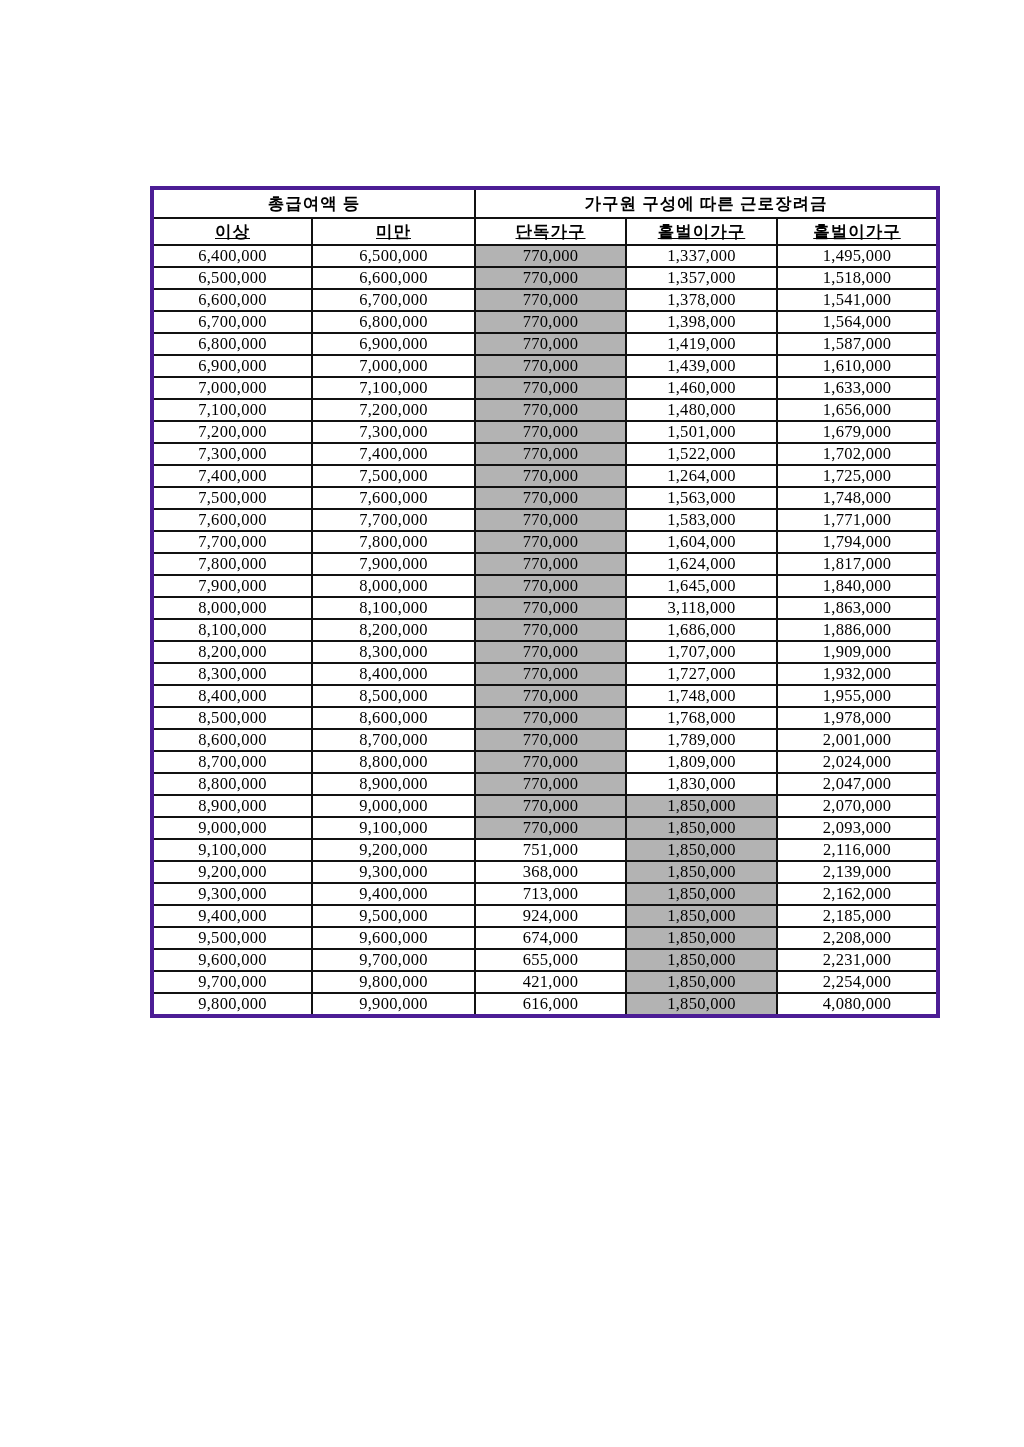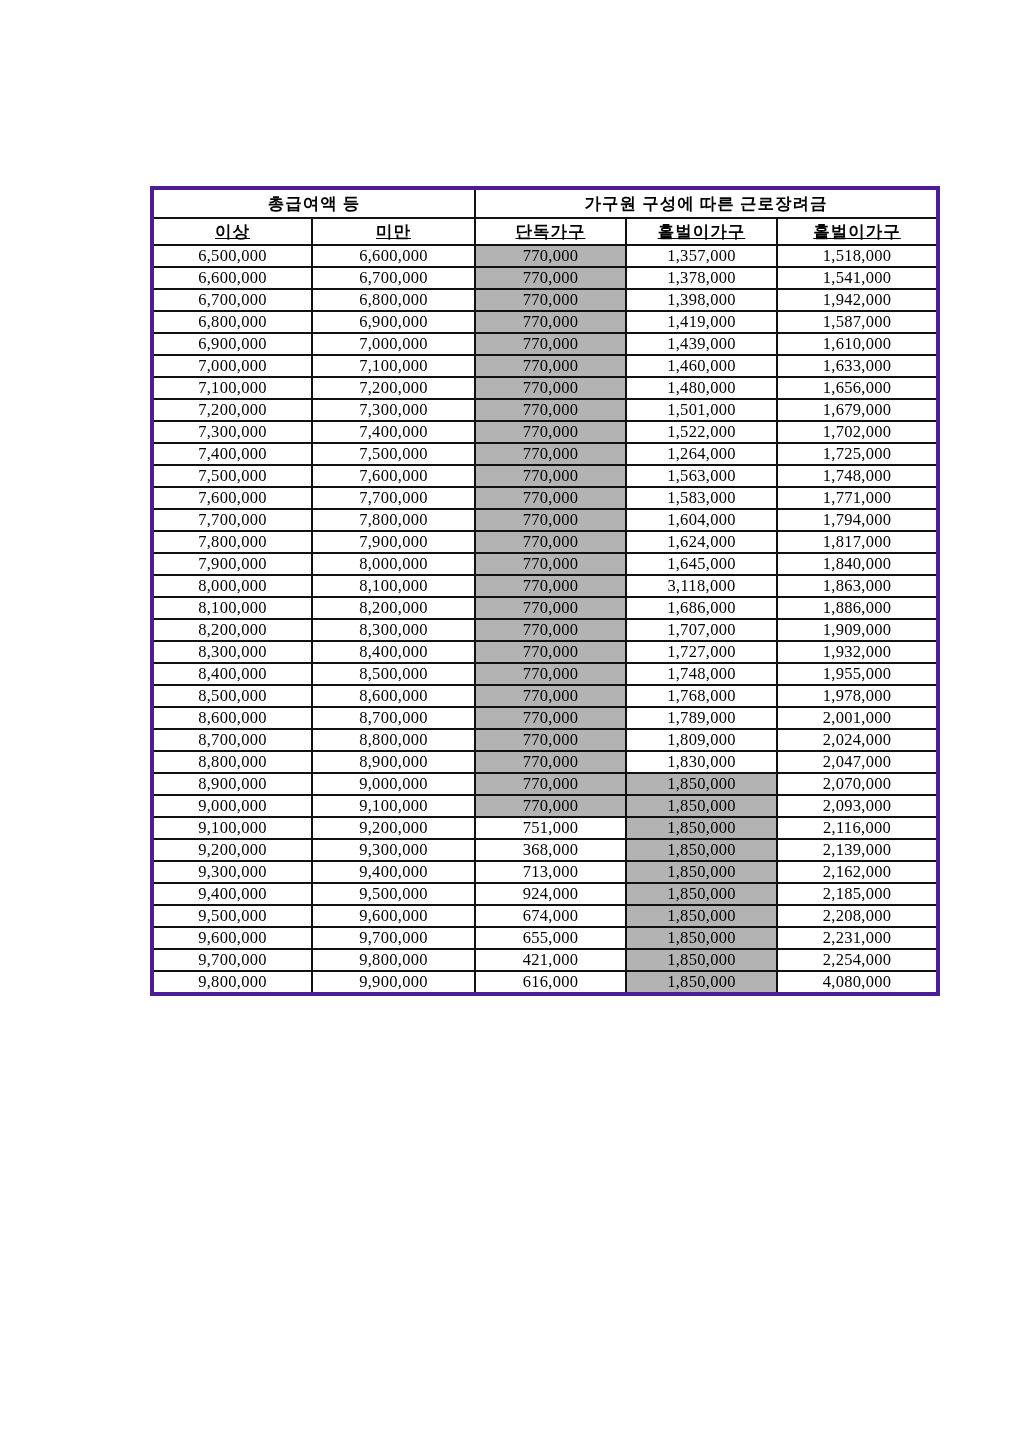--- a/index.html
+++ b/index.html
@@ -67,20 +67,27 @@
       </tr>
       <tr class="col-row">
         <th>이상</th>
         <th>미만</th>
         <th>단독가구</th>
         <th>홑벌이가구</th>
         <th>홑벌이가구</th>
       </tr>
     </thead>
     <tbody>
+    <tr>
+      <td>6,400,000</td>
+      <td>6,500,000</td>
+      <td class="hl">770,000</td>
+      <td>1,337,000</td>
+      <td>1,495,000</td>
+    </tr>
 
     <tr>
       <td>6,500,000</td>
       <td>6,600,000</td>
       <td class="hl">770,000</td>
       <td>1,357,000</td>
       <td>1,518,000</td>
     </tr>
 
     <tr>
@@ -89,21 +96,21 @@
       <td class="hl">770,000</td>
       <td>1,378,000</td>
       <td>1,541,000</td>
     </tr>
 
     <tr>
       <td>6,700,000</td>
       <td>6,800,000</td>
       <td class="hl">770,000</td>
       <td>1,398,000</td>
-      <td>1,942,000</td>
+      <td>1,564,000</td>
     </tr>
 
     <tr>
       <td>6,800,000</td>
       <td>6,900,000</td>
       <td class="hl">770,000</td>
       <td>1,419,000</td>
       <td>1,587,000</td>
     </tr>
 

